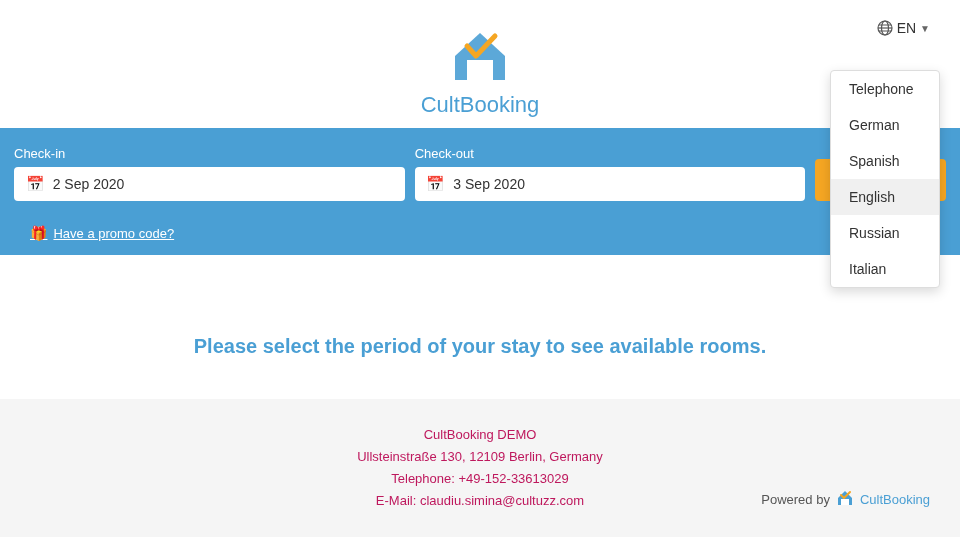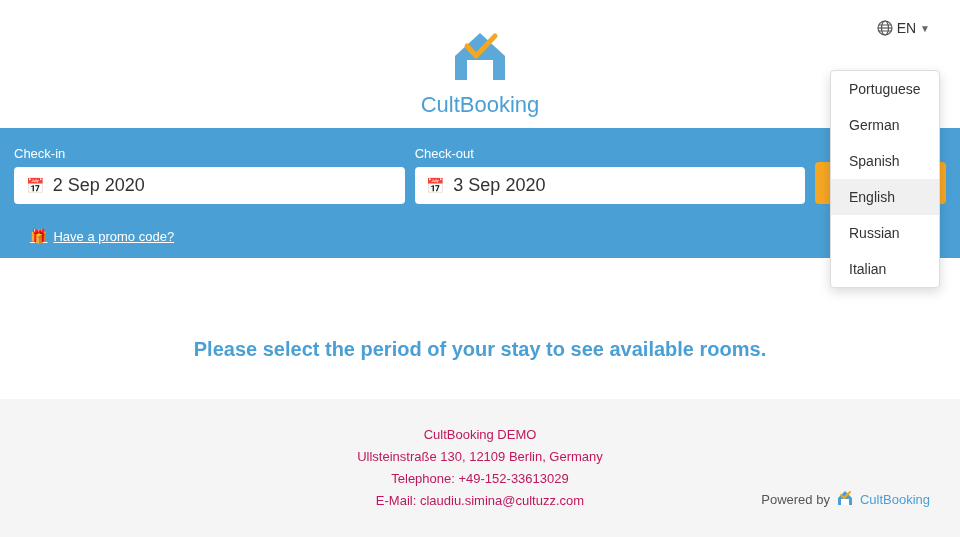--- a/index.html
+++ b/index.html
@@ -77,21 +77,21 @@
       padding: 8px 12px;
       gap: 8px;
     }
     .cal-icon {
       color: #aaa;
       font-size: 15px;
     }
     .date-input {
       border: none;
       outline: none;
-      font-size: 18px;
+      font-size: 14px;
       color: #333;
       background: transparent;
       width: 100%;
     }
     .search-btn {
       background: #f5a623;
       color: #fff;
       border: none;
       border-radius: 4px;
       padding: 12px 40px;
@@ -211,21 +211,21 @@
       <ellipse cx="8" cy="8" rx="3.5" ry="7" stroke="#555" stroke-width="1.2"></ellipse>
       <line x1="1" y1="8" x2="15" y2="8" stroke="#555" stroke-width="1.2"></line>
       <line x1="2" y1="5" x2="14" y2="5" stroke="#555" stroke-width="1"></line>
       <line x1="2" y1="11" x2="14" y2="11" stroke="#555" stroke-width="1"></line>
     </svg>
     <span>EN</span>
     <span class="chevron">▼</span>
   </button>
 
   <div class="dropdown-menu">
-    <span class="dropdown-item">Portuguese</span>
+    <span class="dropdown-item">Telephone</span>
     <span class="dropdown-item">German</span>
     <span class="dropdown-item">Spanish</span>
     <span class="dropdown-item active">English</span>
     <span class="dropdown-item">Russian</span>
     <span class="dropdown-item">Italian</span>
   </div>
 </div>
 
 <div class="search-bar">
   <div class="date-group">

